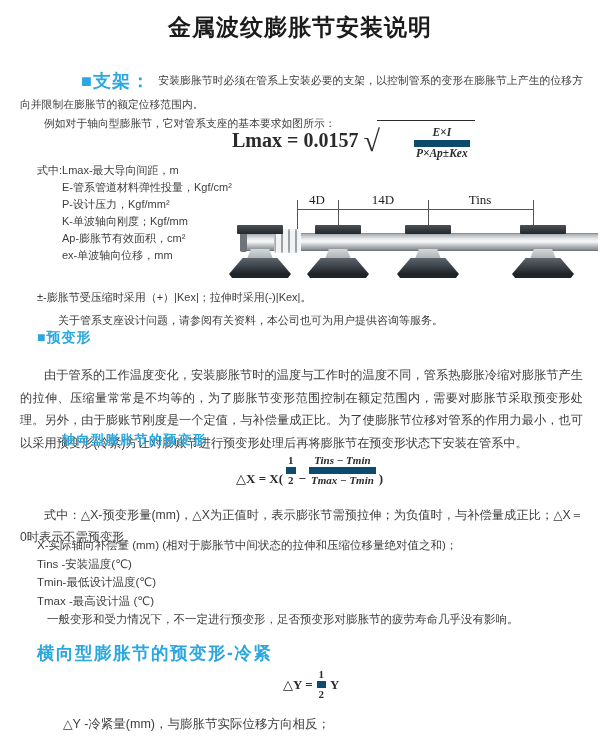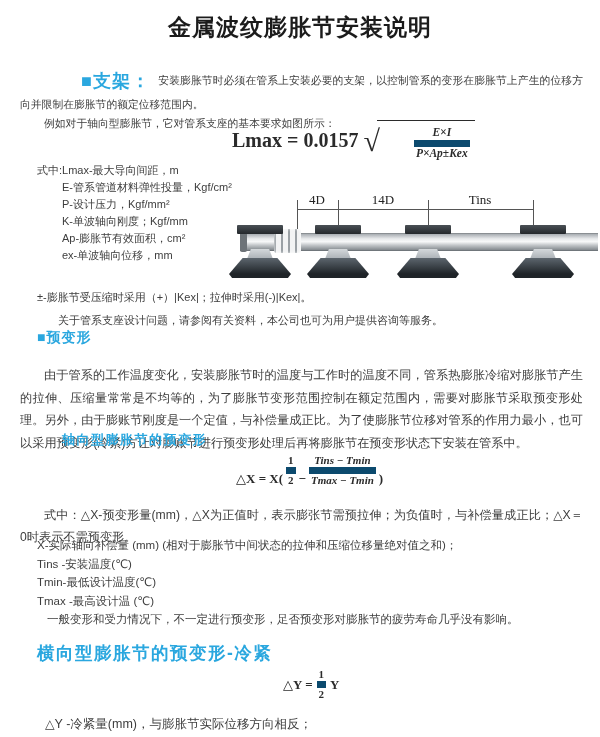--- a/index.html
+++ b/index.html
@@ -48,21 +48,21 @@
   .defs2 li.ind{margin-left:10px;white-space:normal;}
 
   
   .sec-head{position:absolute;font-weight:bold;color:#2aa7df;}
   .h-predeform{left:37px;top:329px;font-size:14px;letter-spacing:1px;}
   .h-axial{left:62px;top:431px;font-size:13px;letter-spacing:1.5px;}
   .h-lateral{left:37px;top:641px;font-size:17.5px;letter-spacing:1.5px;}
 
   .p-predeform{top:352px;font-size:12.2px;line-height:22.5px;text-indent:24px;}
   .p-axial{top:492px;font-size:12.2px;line-height:22px;text-indent:24px;}
-  .p-last{position:absolute;left:45px;top:703px;font-size:12.5px;color:#3d3d3d;white-space:nowrap;}
+  .p-last{position:absolute;left:63px;top:703px;font-size:12.5px;color:#3d3d3d;white-space:nowrap;}
 
   
   .diagram{position:absolute;left:240px;top:192px;width:358px;height:96px;}
   .dim-label{position:absolute;top:0;transform:translateX(-50%);
     font-family:"Liberation Serif","DejaVu Serif",serif;font-weight:normal;
     font-size:13px;color:#222;}
   .dim-line{position:absolute;top:17px;left:57px;width:236px;border-top:1px solid #555;}
   .tick{position:absolute;top:8px;width:1px;height:33px;background:#555;}
   .pipe{position:absolute;left:0;top:41px;width:358px;height:16px;
     background:linear-gradient(180deg,#a8adb2 0%,#e8eaec 30%,#f7f8f9 48%,#c2c6c9 70%,#83898e 100%);

